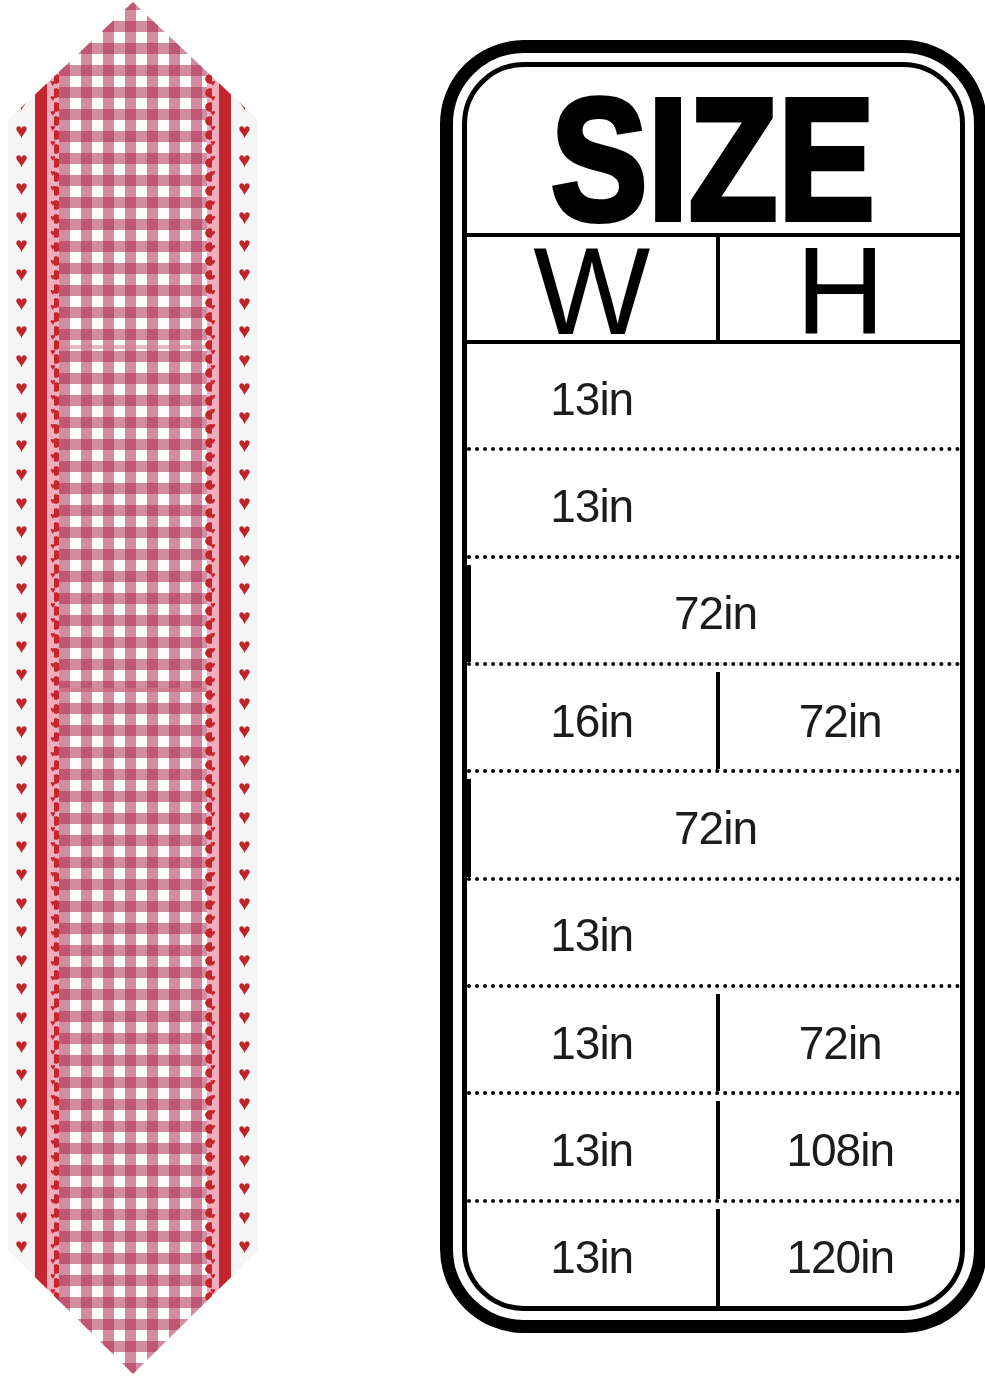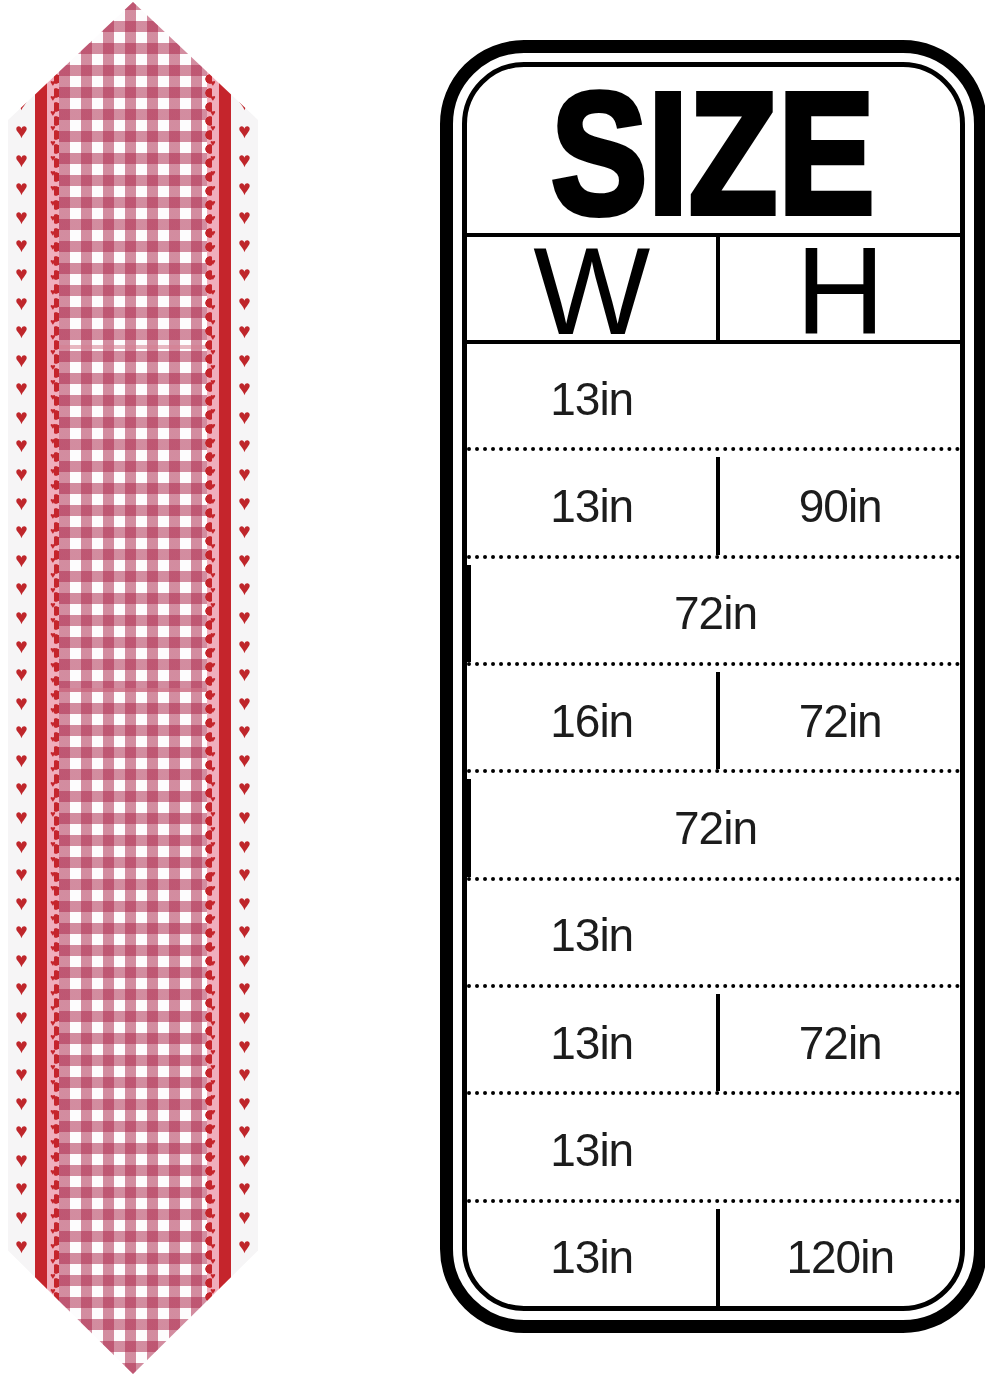--- a/index.html
+++ b/index.html
@@ -48,21 +48,21 @@
   
   .size-card {
     position:absolute; left:440px; top:40px; width:547px; height:1293px;
     border:13px solid #000; border-radius:84px; background:#fff;
   }
   .size-card-inner {
     position:absolute; inset:9px; border:5px solid #000; border-radius:62px;
     overflow:hidden; display:flex; flex-direction:column; background:#fff;
   }
   .size-title {
-    height:170px; display:flex; align-items:center; justify-content:center;
+    height:170px; display:flex; align-items:flex-start; justify-content:center;
     border-bottom:4px solid #000;
     font-size:172px; font-weight:bold; color:#000;
     -webkit-text-stroke:6px #000; letter-spacing:1px;
     transform-origin:center; line-height:1;
   }
   .size-title > div { transform:scaleX(0.84); padding-top:6px; }
   .size-header { display:flex; height:107px; border-bottom:4px solid #000; }
   .size-header .hcell {
     display:flex; align-items:center; justify-content:center;
     font-size:124px; font-weight:400; color:#000; line-height:1; padding-top:4px;
@@ -386,41 +386,41 @@
       <div class="size-header">
         <div class="hcell col-w">W</div>
         <div class="hcell col-h">H</div>
       </div>
       <div class="size-rows">
           <div class="size-row">
             <div class="size-cell col-w">13in</div>
           </div>
           <div class="size-row sep">
             <div class="size-cell col-w">13in</div>
-            <div class="size-cell col-h">90in</div>
           </div>
           <div class="size-row sep">
             <div class="size-cell col-h">72in</div>
           </div>
           <div class="size-row sep">
             <div class="size-cell col-w">16in</div>
             <div class="size-cell col-h">72in</div>
           </div>
           <div class="size-row sep">
             <div class="size-cell col-h">72in</div>
           </div>
           <div class="size-row sep">
             <div class="size-cell col-w">13in</div>
           </div>
           <div class="size-row sep">
             <div class="size-cell col-w">13in</div>
             <div class="size-cell col-h">72in</div>
           </div>
           <div class="size-row sep">
             <div class="size-cell col-w">13in</div>
+            <div class="size-cell col-h">108in</div>
           </div>
           <div class="size-row sep">
             <div class="size-cell col-w">13in</div>
             <div class="size-cell col-h">120in</div>
           </div>
         </div>
     </div>
   </div>
 
 </div>

